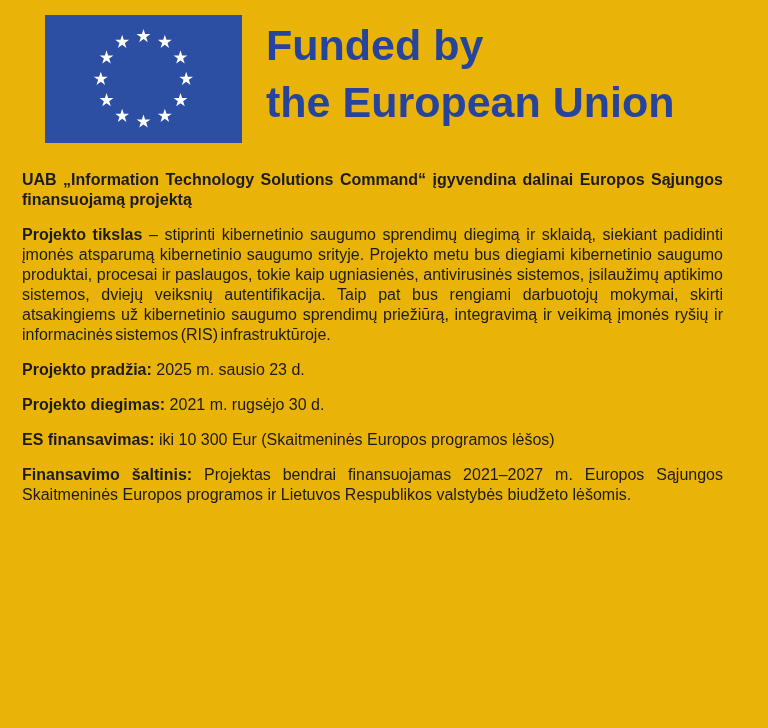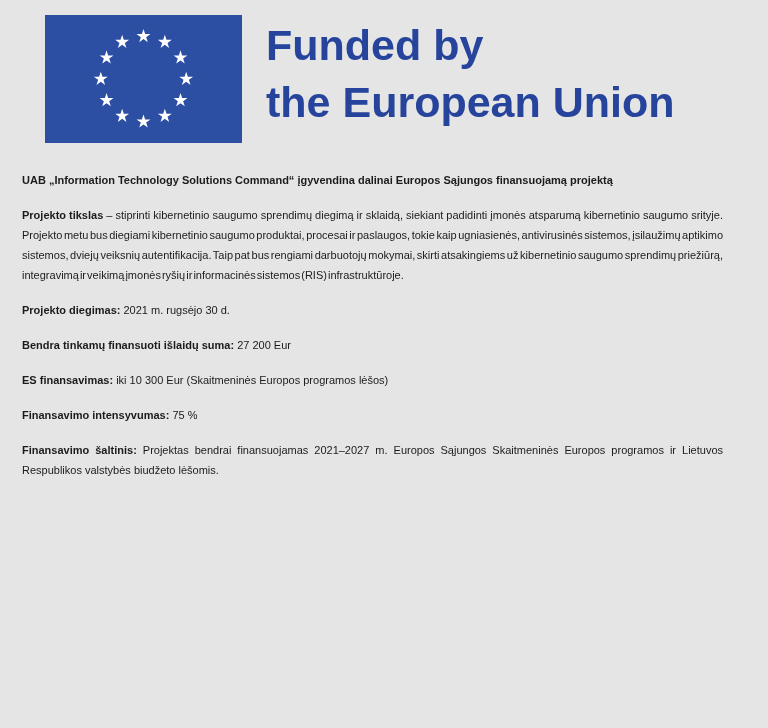--- a/index.html
+++ b/index.html
@@ -4,21 +4,21 @@
 <style>
   html, body { margin: 0; padding: 0; }
   body {
     width: 768px;
     height: 728px;
     background: #ffffff;
     overflow: hidden;
     font-family: "Liberation Sans", "DejaVu Sans", sans-serif;
     color: #1b1b1b;
   }
-  .page { width: 768px; height: 728px; background: #e5e5e5; }
+  .page { width: 768px; height: 728px; background: #eab308; }
 
   
   .logo-row {
     display: flex;
     align-items: flex-start;
     padding: 15px 0 0 45px;
     height: 128px;
   }
   .flag-svg { width: 197px; height: 128px; display: block; flex: 0 0 auto; }
   .logo-caption {
@@ -27,21 +27,21 @@
     font-weight: 700;
     font-size: 43px;
     line-height: 57px;
     white-space: nowrap;
   }
 
   
   .content { padding: 27px 45px 0 22px; }
   .content p {
     margin: 0 0 15px 0;
-    font-size: 11px;
+    font-size: 16px;
     line-height: 20px;
     text-align: justify;
   }
   .content p:last-child { margin-bottom: 0; }
   .content strong { font-weight: 700; }
   .goal { word-spacing: -2px; }
 </style>
 </head>
 <body>
 
@@ -74,27 +74,26 @@
     </div>
   </header>
 
   <main class="content">
     <p><strong>UAB „Information Technology Solutions Command“ įgyvendina dalinai Europos Sąjungos finansuojamą projektą</strong></p>
 
 
 
     <p class="goal"><strong>Projekto tikslas</strong> <span>– stiprinti kibernetinio saugumo sprendimų diegimą ir sklaidą, siekiant padidinti įmonės atsparumą kibernetinio saugumo srityje. Projekto metu bus diegiami kibernetinio saugumo produktai, procesai ir paslaugos, tokie kaip ugniasienės, antivirusinės sistemos, įsilaužimų aptikimo sistemos, dviejų veiksnių autentifikacija. Taip pat bus rengiami darbuotojų mokymai, skirti atsakingiems už kibernetinio saugumo sprendimų priežiūrą, integravimą ir veikimą įmonės ryšių ir informacinės sistemos (RIS) infrastruktūroje.</span></p>
 
+    <p><strong>Projekto pradžia:</strong> <span>2025 m. sausio 23 d.</span></p>
 
     <p><strong>Projekto diegimas:</strong> <span>2021 m. rugsėjo 30 d.</span></p>
 
-    <p><strong>Bendra tinkamų finansuoti išlaidų suma:</strong> <span>27 200 Eur</span></p>
 
     <p><strong>ES finansavimas:</strong> <span>iki 10 300 Eur (Skaitmeninės Europos programos lėšos)</span></p>
 
 
 
-    <p><strong>Finansavimo intensyvumas:</strong> <span>75 %</span></p>
 
     <p><strong>Finansavimo šaltinis:</strong> <span>Projektas bendrai finansuojamas 2021–2027 m. Europos Sąjungos Skaitmeninės Europos programos ir Lietuvos Respublikos valstybės biudžeto lėšomis.</span></p>
   </main>
 
 </div>
 
 </body></html>

